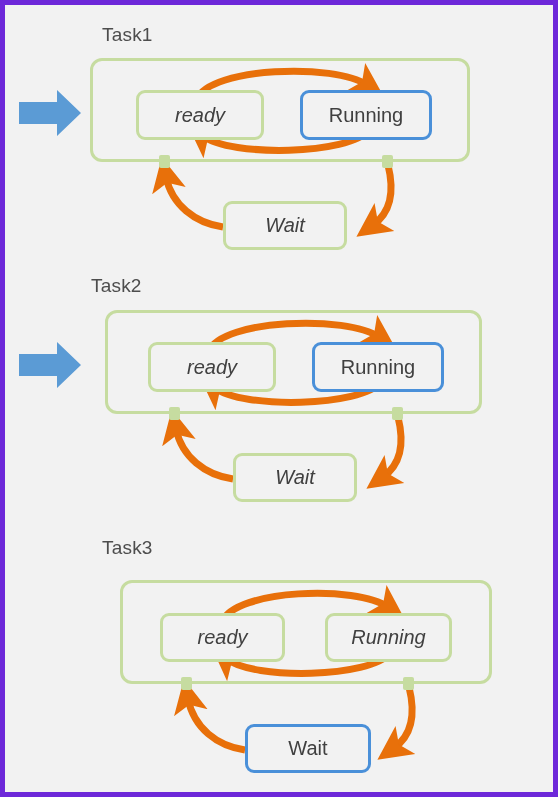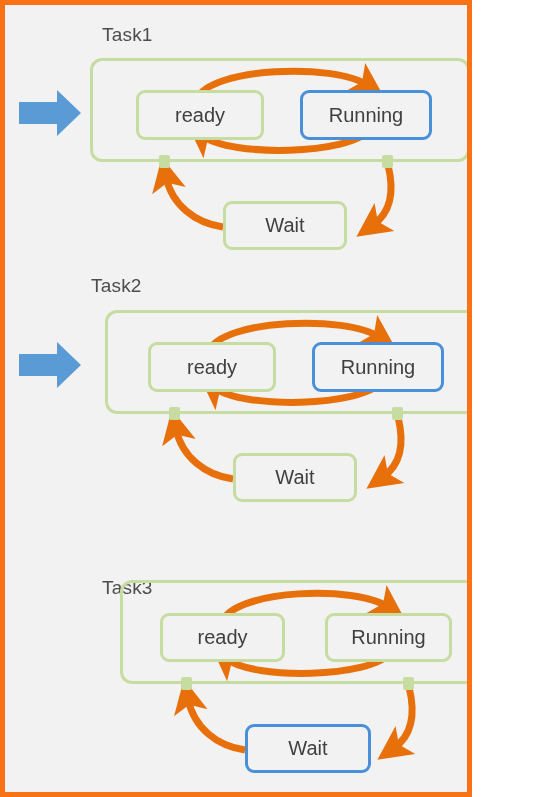--- a/index.html
+++ b/index.html
@@ -6,25 +6,25 @@
   html, body {
     margin: 0;
     padding: 0;
     background: #ffffff;
   }
   body {
     font-family: "Liberation Sans", sans-serif;
   }
   .canvas {
     position: relative;
-    width: 472px;
+    width: 558px;
     height: 797px;
     box-sizing: border-box;
     background: #f2f2f2;
-    border: 5px solid #f97316;
+    border: 5px solid #6d28d9;
     overflow: hidden;
     text-align: right;
   }
   .svg-layer {
     position: absolute;
     left: 0;
     top: 0;
     width: 558px;
     height: 797px;
     pointer-events: none;
@@ -49,20 +49,21 @@
     display: flex;
     align-items: center;
     justify-content: center;
     border-radius: 9px;
     background: #f2f2f2;
     font-size: 20px;
     color: #404040;
   }
   .state-box.green {
     border: 3px solid #c6dca0;
+    font-style: italic;
   }
   .state-box.blue {
     border: 3px solid #4a90d9;
   }
   .handle {
     position: absolute;
     width: 11px;
     height: 13px;
     background: #c6dca0;
     border-radius: 2px;
@@ -146,21 +147,21 @@
   <div class="state-box green" style="left:143px; top:337px; width:128px; height:50px;">
     <span>ready</span>
   </div>
   <div class="state-box blue" style="left:307px; top:337px; width:132px; height:50px;">
     <span>Running</span>
   </div>
   <div class="state-box green" style="left:228px; top:448px; width:124px; height:49px;">
     <span>Wait</span>
   </div>
 
-  <div class="task-label" style="left:97px; top:532px;margin-top:40px;">Task3</div>
+  <div class="task-label" style="left:97px; top:532px;">Task3</div>
 
   <div class="container-box" style="left:115px; top:575px; width:372px; height:104px;"></div>
   <div class="handle" style="left:176px; top:672px;"></div>
   <div class="handle" style="left:398px; top:672px;"></div>
 
   <div class="state-box green" style="left:155px; top:608px; width:125px; height:49px;">
     <span>ready</span>
   </div>
   <div class="state-box green" style="left:320px; top:608px; width:127px; height:49px;">
     <span>Running</span>

